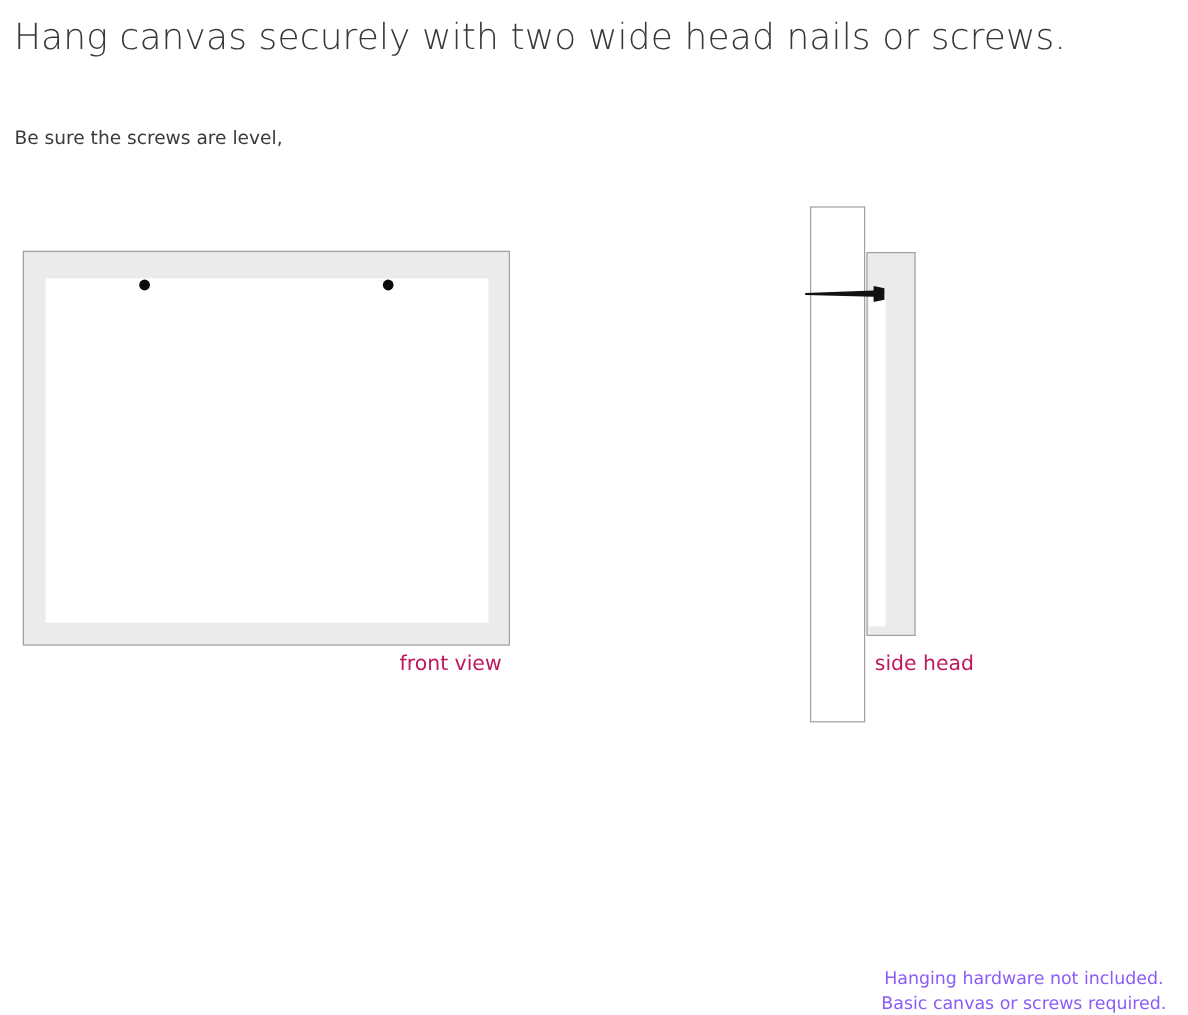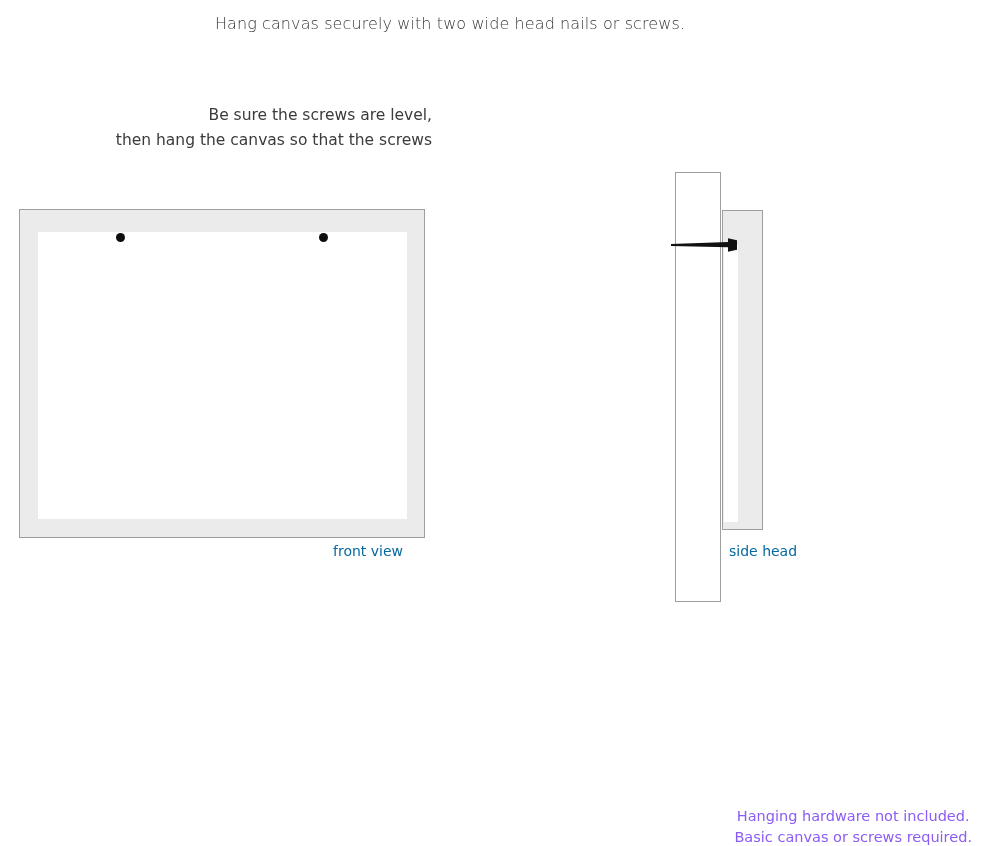--- a/index.html
+++ b/index.html
@@ -20,31 +20,31 @@
     overflow: hidden;
   }
 
   
   .headline {
     position: absolute;
     left: 0;
     top: 14px;
     width: 900px;
     text-align: center;
-    font-size: 16px;
+    font-size: 30px;
     font-weight: 300;
     letter-spacing: 0.1px;
     color: #383838;
     white-space: nowrap;
   }
 
   
   .caption {
     position: absolute;
-    text-align: right;
+    text-align: left;
     font-size: 15.5px;
     font-weight: 400;
     line-height: 24.5px;
     color: #3b3b3b;
   }
   .caption .line { display: block; white-space: nowrap; }
 
   #caption-front { left: 12px;  top: 103px; width: 420px; }
   #caption-side  { left: 545px; top: 103px; width: 270px; }
 
@@ -124,23 +124,23 @@
     left: -4px;
     top: 66px;
     width: 68px;
     height: 14px;
     overflow: visible;
   }
 
   
   .view-label {
     position: absolute;
-    font-size: 14px;
+    font-size: 17px;
     font-weight: 400;
-    color: #0369a1;
+    color: #be185d;
     white-space: nowrap;
   }
   #label-front { left: 333px; top: 543px; }
   #label-side  { left: 729px; top: 543px; }
 
   
   #footer {
     position: absolute;
     right: 18px;
     top: 806px;
@@ -153,21 +153,20 @@
 </style>
 </head>
 <body>
 
 <div id="page">
 
   <div class="headline">Hang canvas securely with two wide head nails or screws.</div>
 
   <div class="caption" id="caption-front">
     <span class="line">Be sure the screws are level,</span>
-    <span class="line">then hang the canvas so that the screws</span>
   </div>
 
 
   <div id="front-view">
     <div class="frame-outer"></div>
     <div class="frame-inner"></div>
     <div class="screw-dot" id="screw-left"></div>
     <div class="screw-dot" id="screw-right"></div>
   </div>
 

